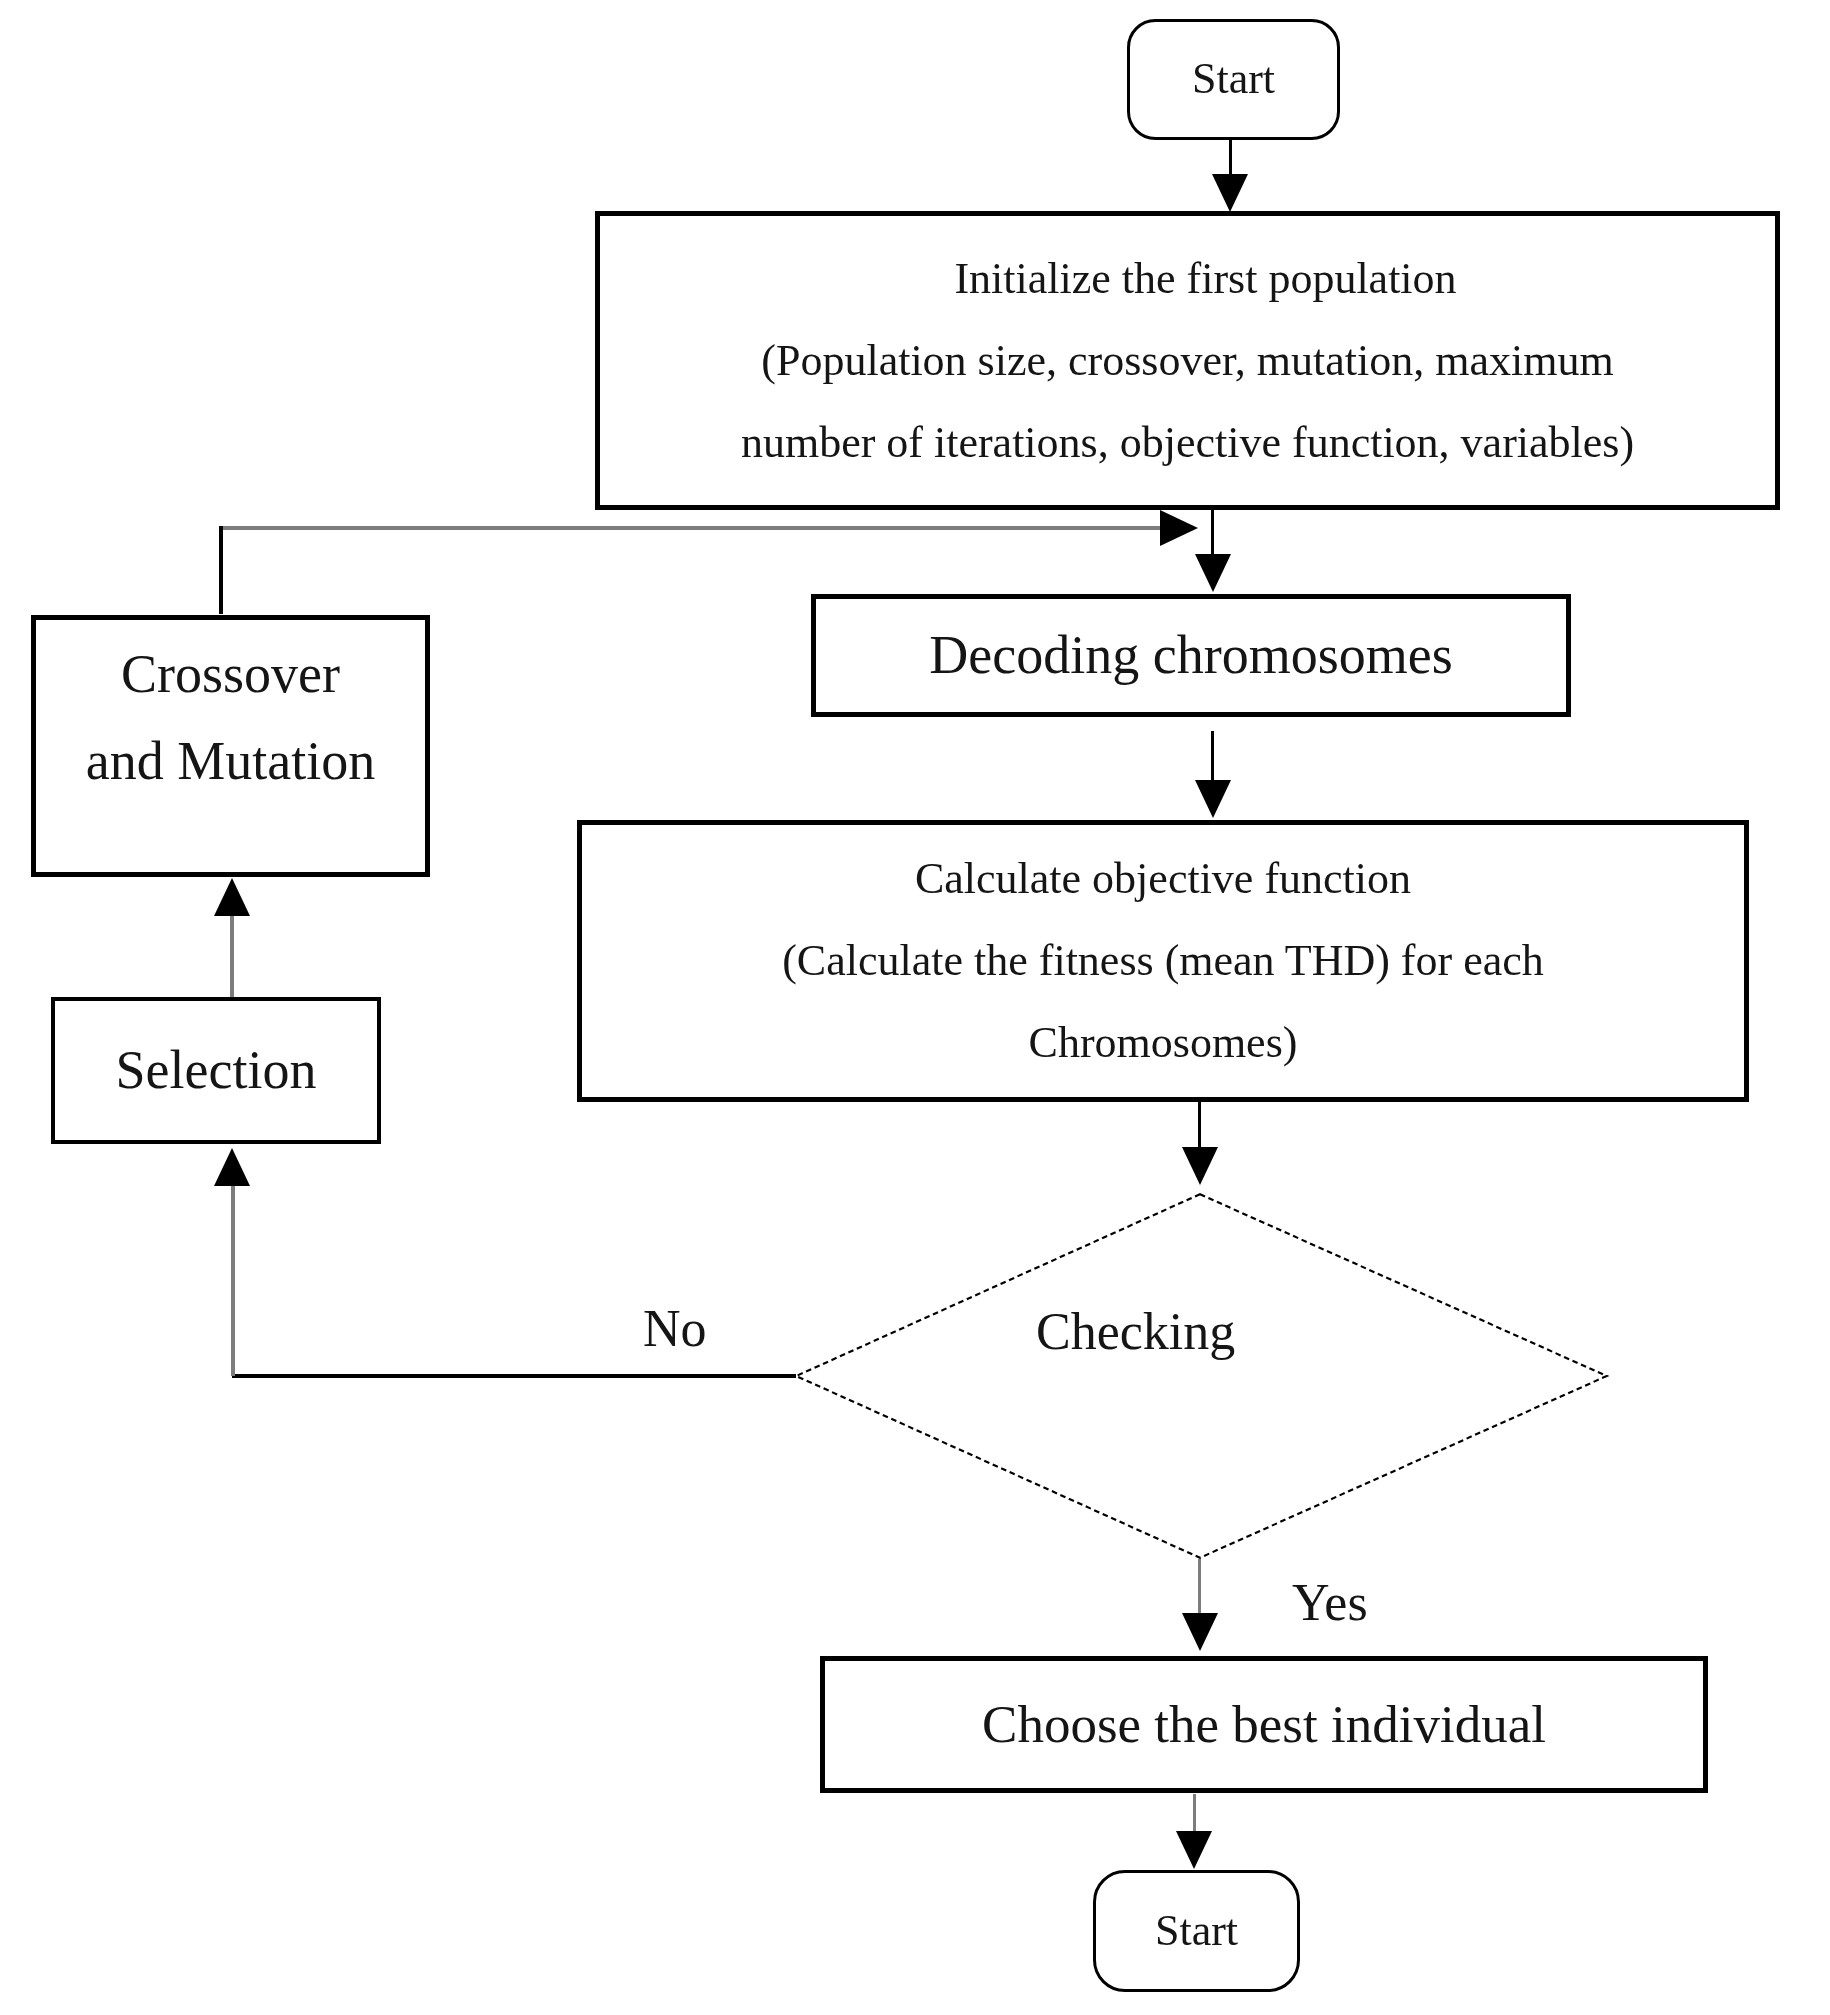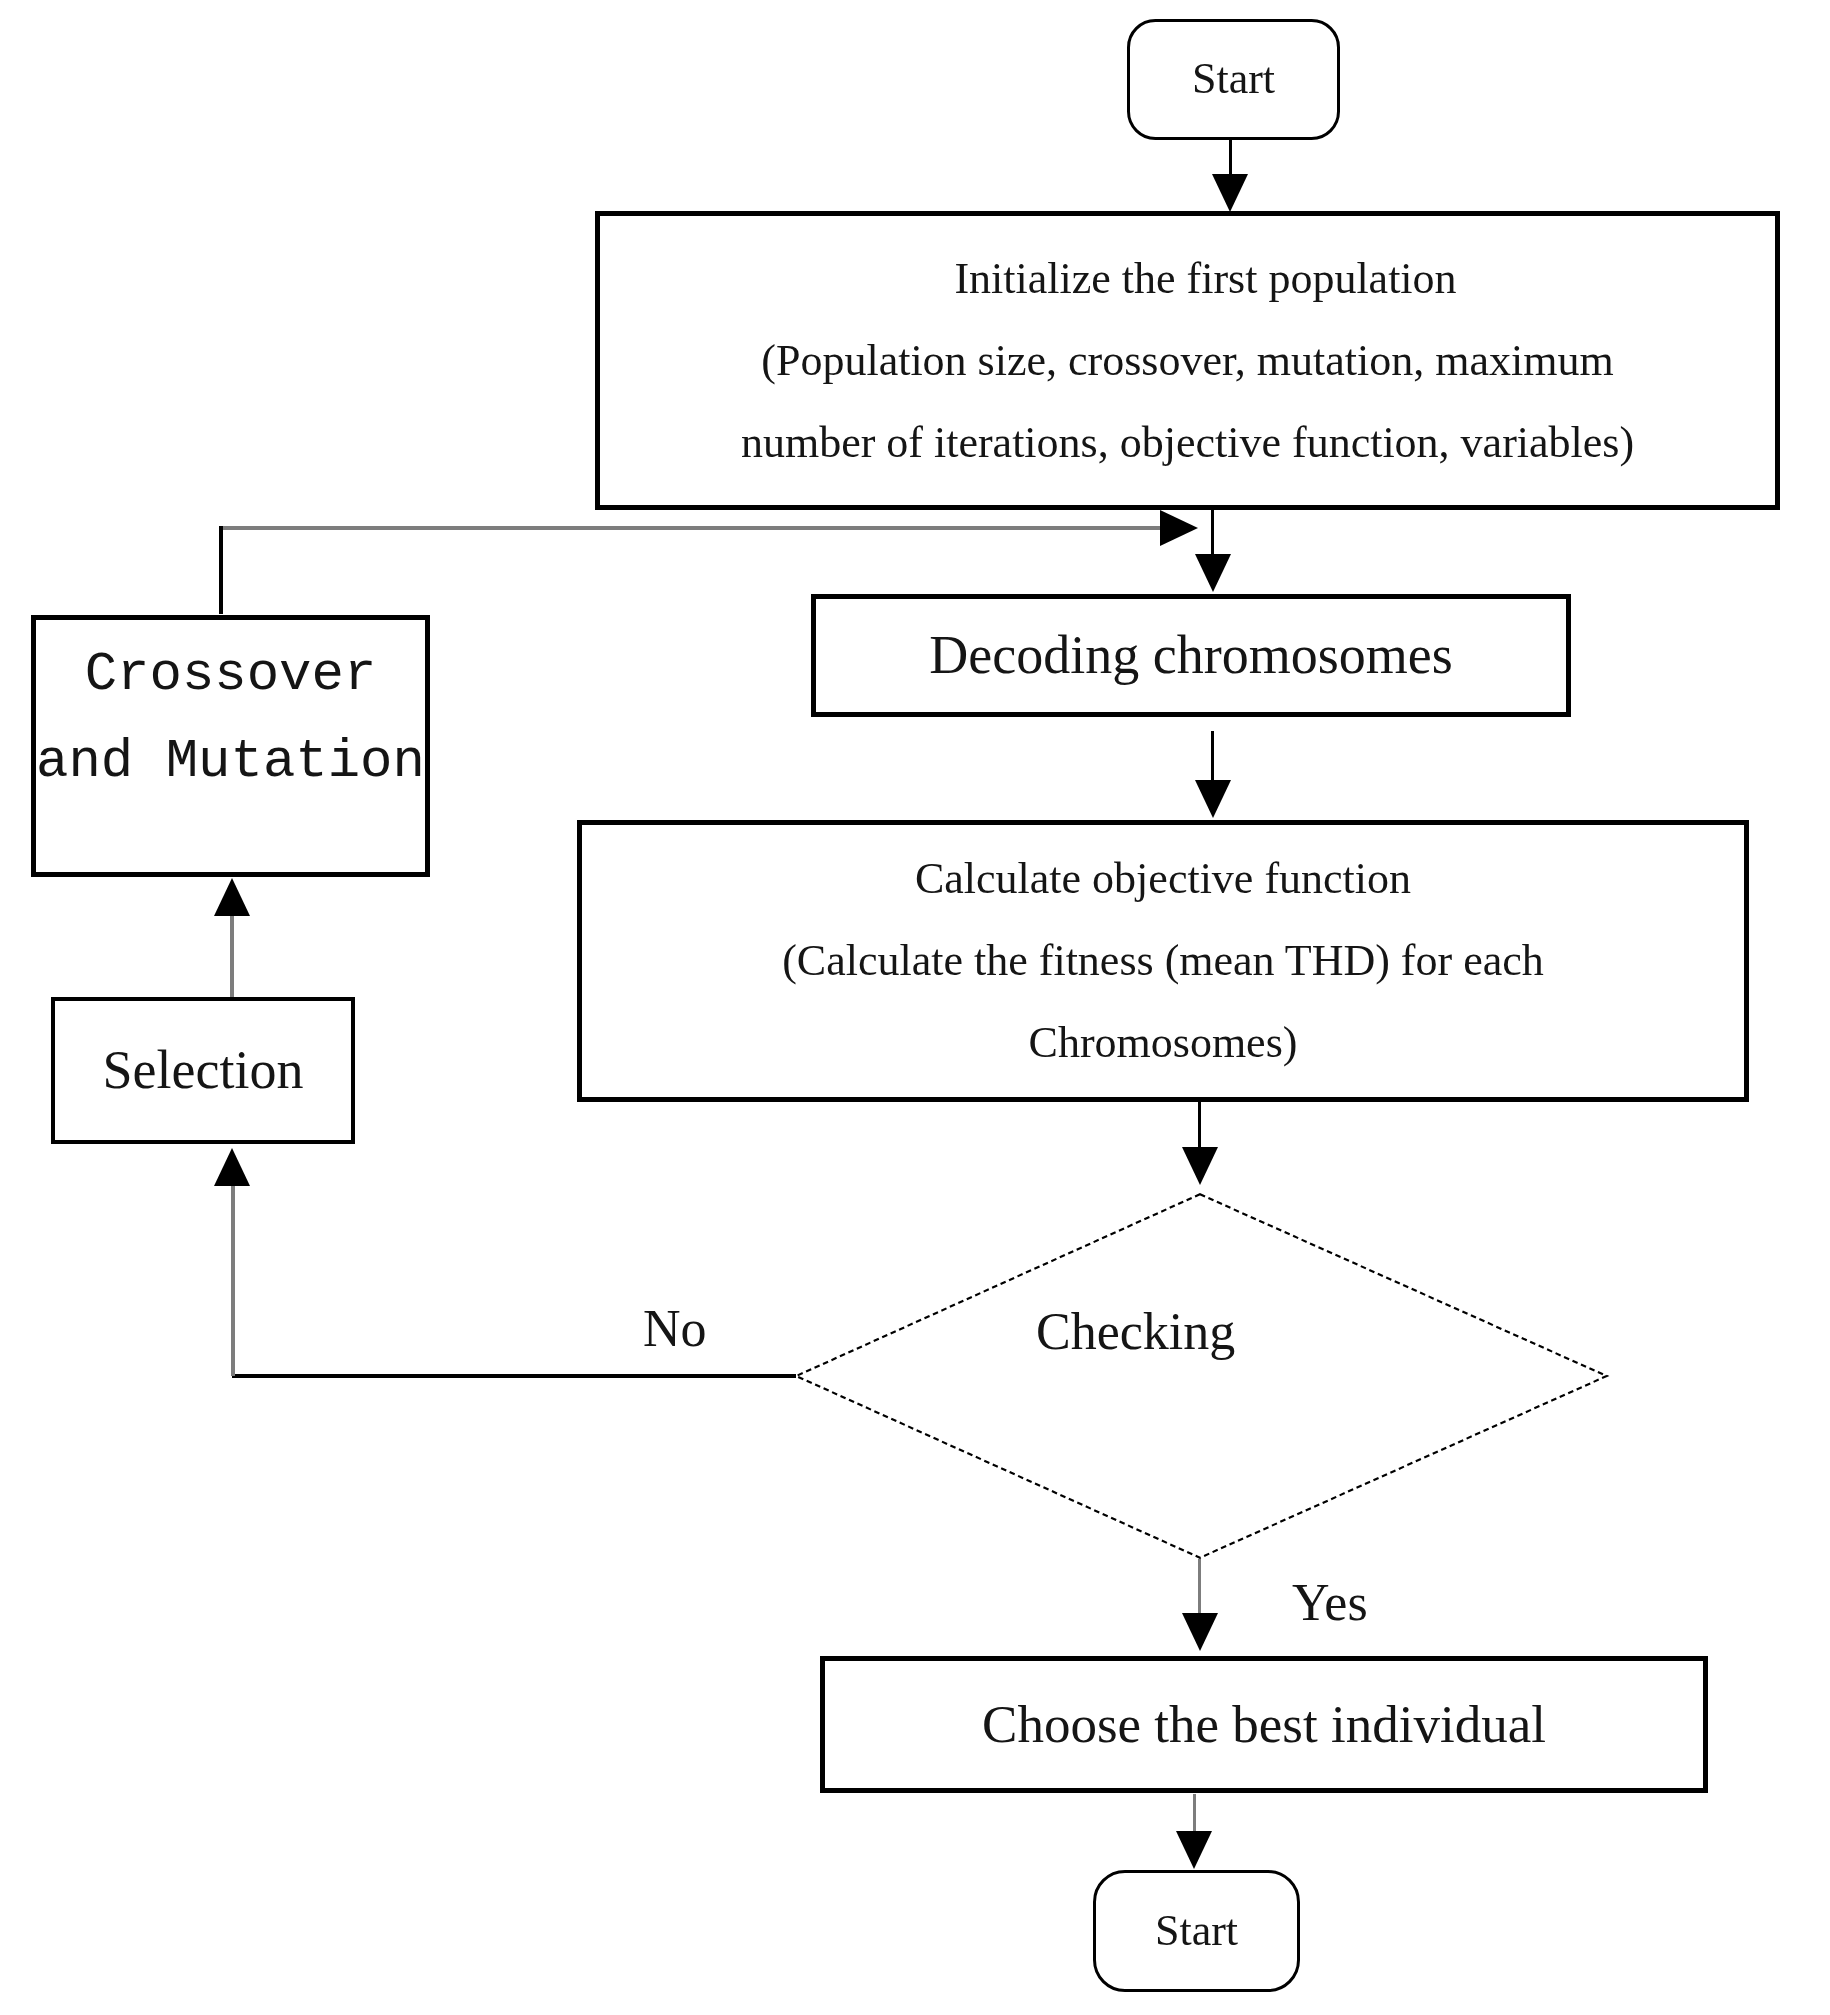--- a/index.html
+++ b/index.html
@@ -84,28 +84,28 @@
   </svg>
   <div class="label" style="left:1036px;top:1289px;line-height:85px;">
     <div>Checking</div>
   </div>
 
   <div class="hline" style="left:232px;top:1374px;width:564px;height:3.7px;"></div>
   <div class="vline gray" style="left:231px;top:1184px;width:3.7px;height:192px;"></div>
   <div class="ah ah-up" style="left:214px;top:1148px;"></div>
   <div class="label" style="left:643px;top:1289px;">No</div>
 
-  <div class="box" style="left:51px;top:997px;width:304px;height:147px;border-width:4.3px;">
+  <div class="box" style="left:51px;top:997px;width:330px;height:147px;border-width:4.3px;">
     <div class="big">Selection</div>
   </div>
 
   <div class="vline gray" style="left:230px;top:914px;width:4.3px;height:83px;"></div>
   <div class="ah ah-up" style="left:214px;top:878px;"></div>
 
-  <div class="box" style="left:31px;top:615px;width:399px;height:262px;padding-bottom:56px;font-family:Liberation Mono, monospace;">
+  <div class="box" style="left:31px;top:615px;width:399px;height:262px;padding-bottom:56px;">
     <div class="big">Crossover</div>
     <div class="big">and Mutation</div>
   </div>
 
   <div class="vline gray" style="left:1198px;top:1559px;width:3.1px;height:57px;"></div>
   <div class="ah ah-down" style="left:1182px;top:1613px;"></div>
   <div class="label" style="left:1292px;top:1563px;">Yes</div>
 
   <div class="box" style="left:820px;top:1656px;width:888px;height:137px;">
     <div class="big" style="font-size:53px;">Choose the best individual</div>

